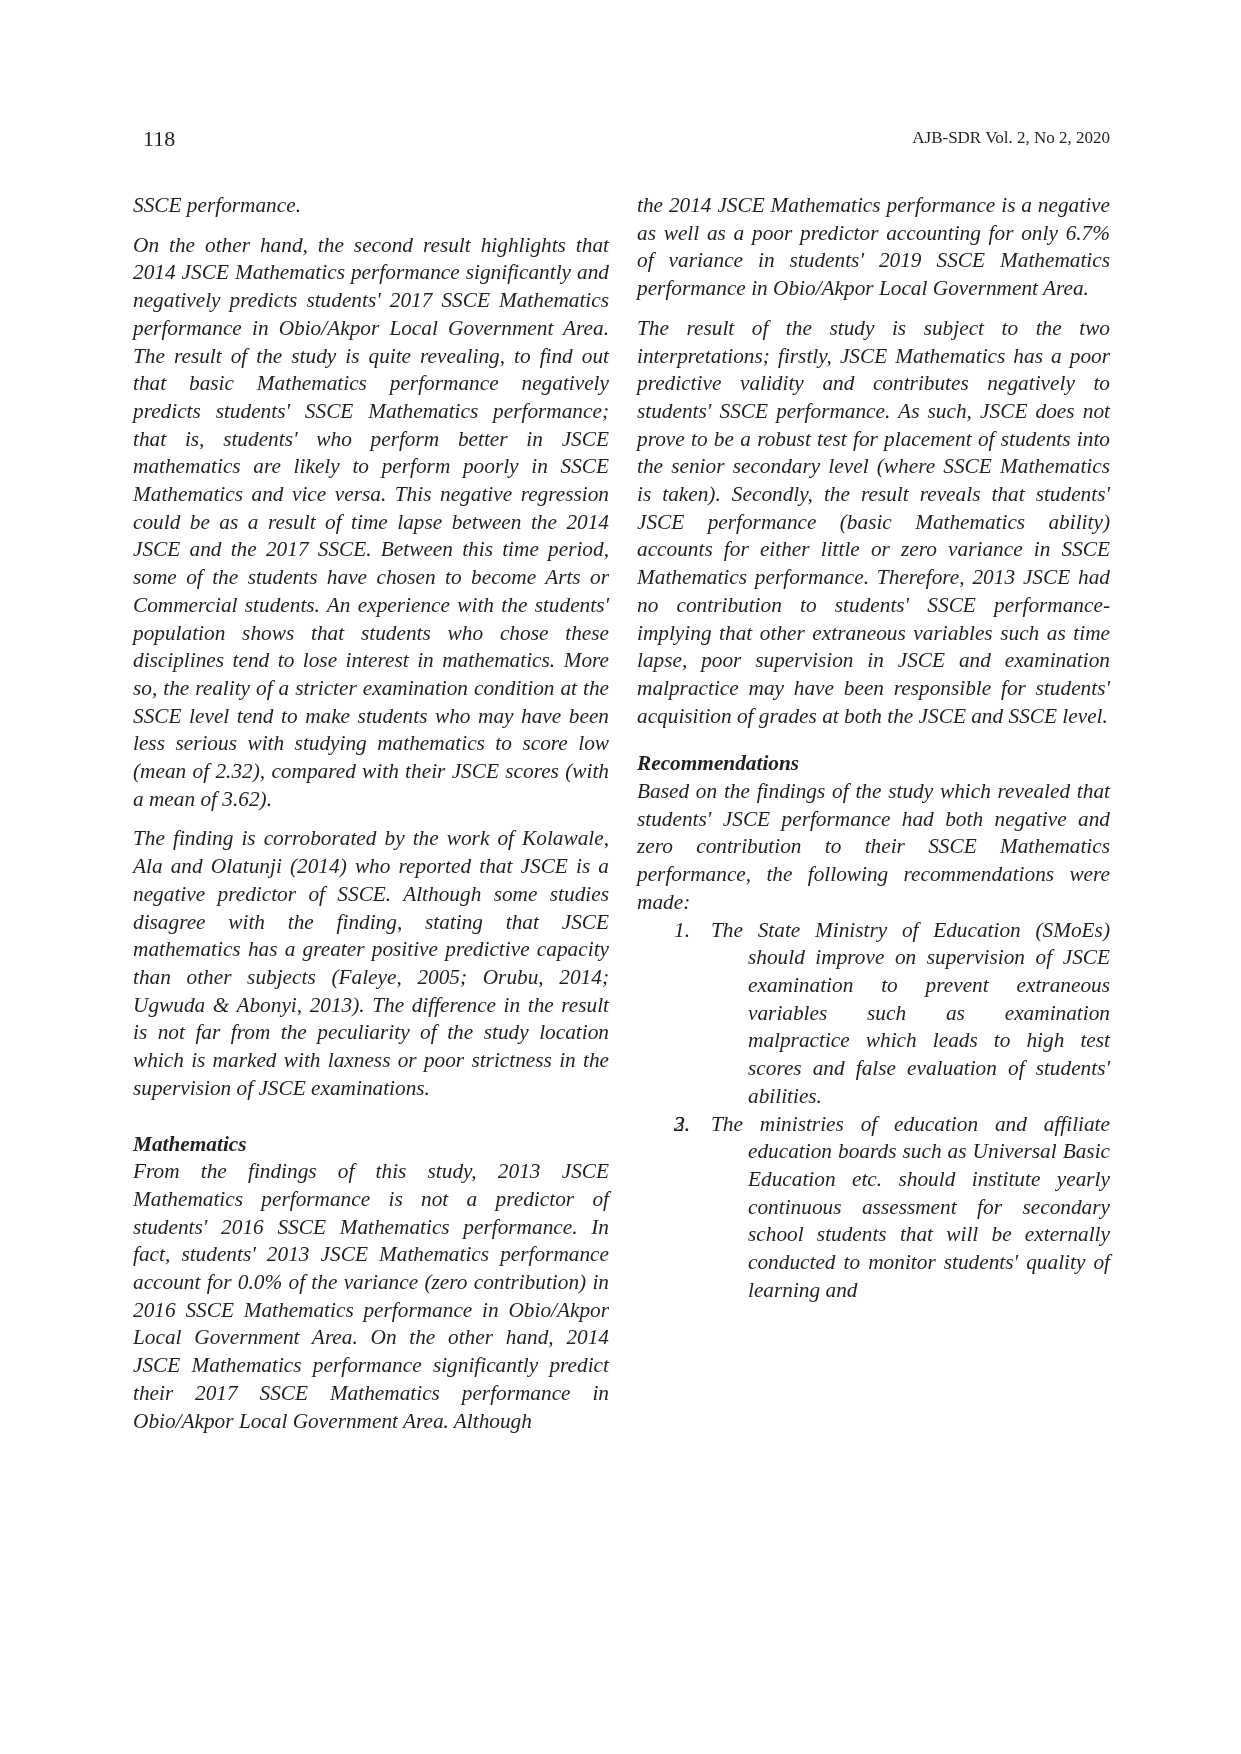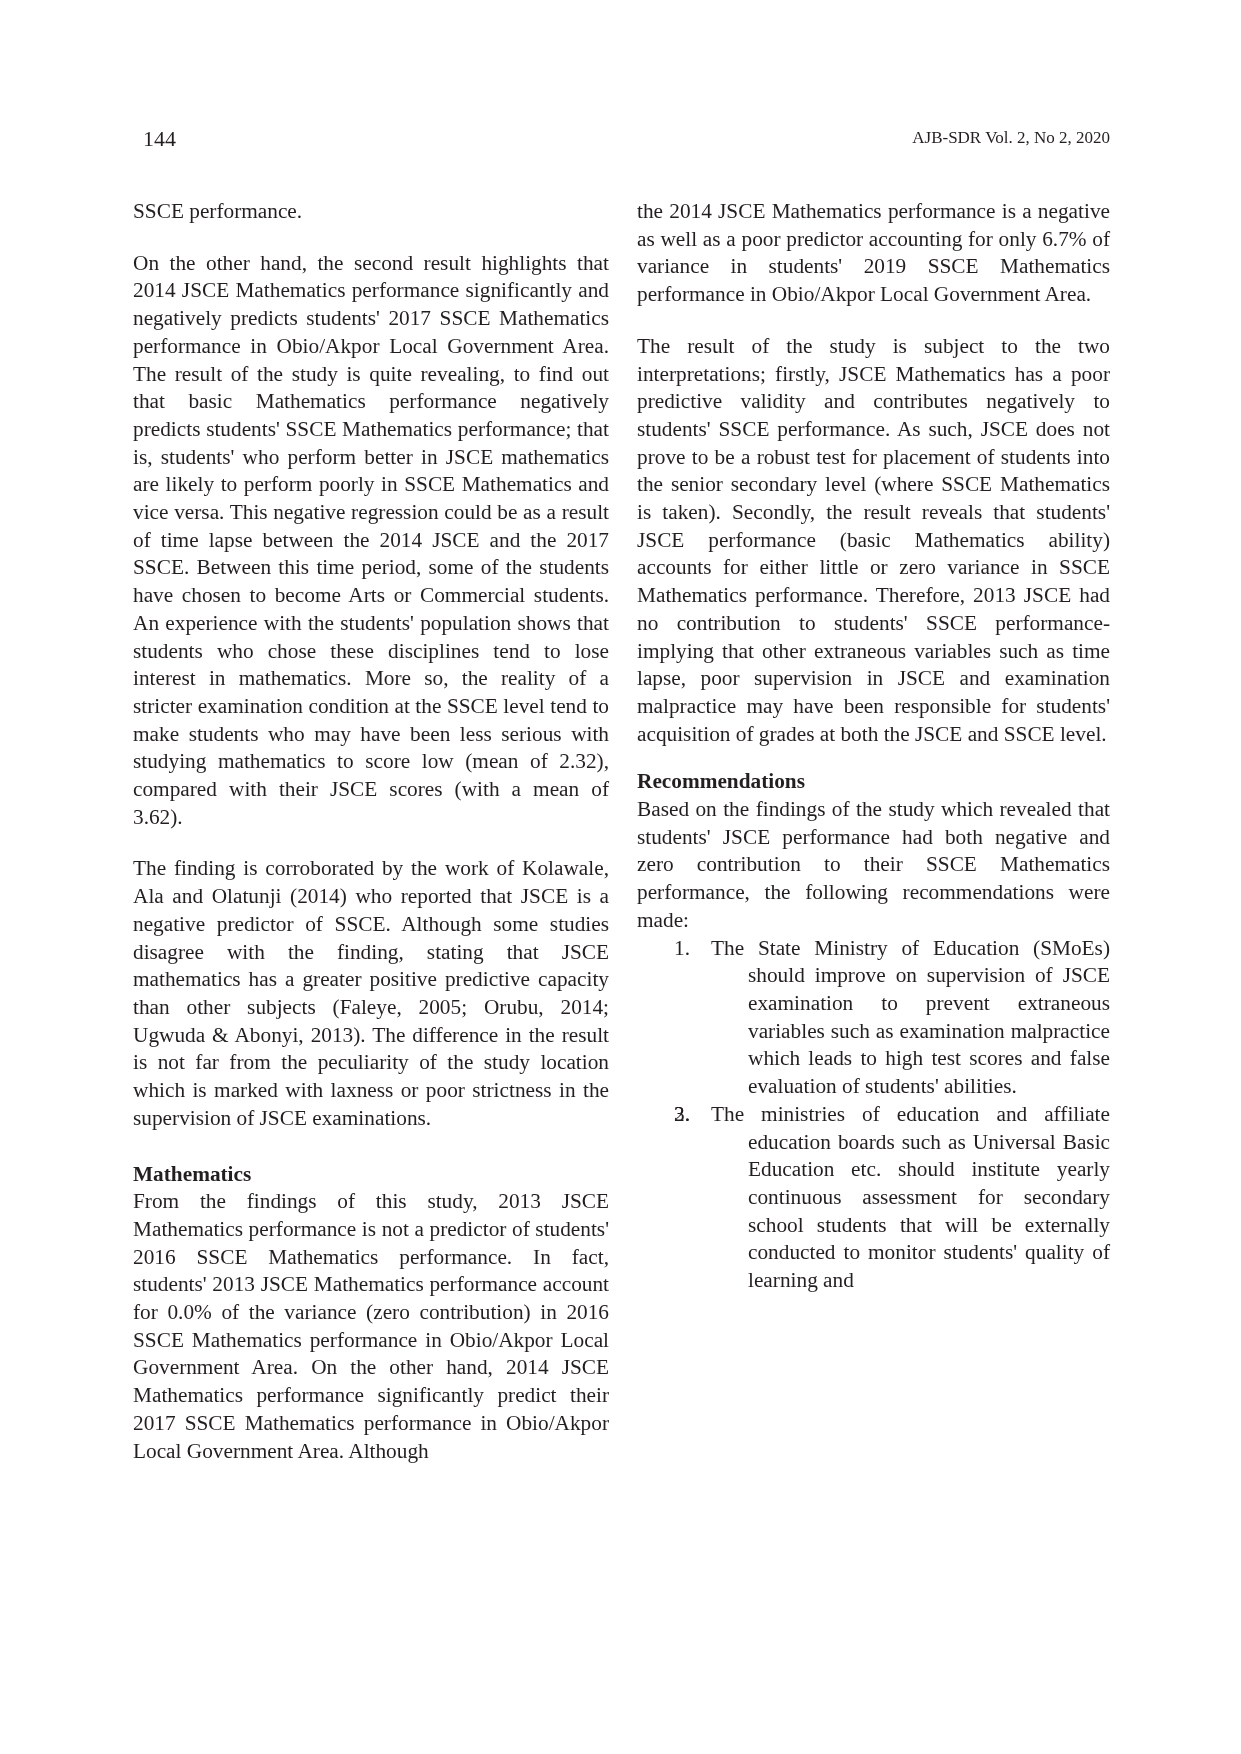--- a/index.html
+++ b/index.html
@@ -1,34 +1,34 @@
 <!DOCTYPE html>
 <html><head>
 <meta charset="utf-8">
 <style>
   html, body { margin: 0; padding: 0; background: #ffffff; }
   body { width: 1241px; height: 1754px; position: relative; overflow: hidden;
          font-family: "Liberation Serif", "DejaVu Serif", serif; color: #231f20; }
   .page-number { position: absolute; left: 143px; top: 126px; font-size: 22px; }
   .running-head { position: absolute; right: 131px; top: 128px; font-size: 17px; }
-  .column { position: absolute; top: 198px; width: 476px; font-size: 21.3px; line-height: 27.7px; }
+  .column { position: absolute; top: 192px; width: 476px; font-size: 21.3px; line-height: 27.7px; font-style: italic; }
   .col-left { left: 133px; }
   .col-right { left: 637px; width: 473px; }
   .column p { margin: 0; text-align: justify; text-align-last: left; }
-  .column p + p, .column p + .section { margin-top: 24px; }
+  .column p + p, .column p + .section { margin-top: 12px; }
   .section-heading { font-weight: bold; margin: 0; }
   .rec-list { margin: 0; padding: 0; list-style: none; }
   .rec-item { position: relative; padding-left: 111px; text-align: justify; text-indent: -37px; }
   .rec-item .num { display: inline-block; width: 37px; text-indent: 0; position: absolute; left: 37px; }
   .rec-item .txt { display: block; text-indent: -37px; padding-left: 0; }
 </style>
 </head>
 <body>
 
-<div class="page-number">144</div>
+<div class="page-number">118</div>
 <div class="running-head">AJB-SDR Vol. 2, No 2, 2020</div>
 
 <div class="column col-left">
   <p>SSCE performance.</p>
   <p>On the other hand, the second result highlights that 2014 JSCE Mathematics performance significantly and negatively predicts students' 2017 SSCE Mathematics performance in Obio/Akpor Local Government Area. The result of the study is quite revealing, to find out that basic Mathematics performance negatively predicts students' SSCE Mathematics performance; that is, students' who perform better in JSCE mathematics are likely to perform poorly in SSCE Mathematics and vice versa. This negative regression could be as a result of time lapse between the 2014 JSCE and the 2017 SSCE. Between this time period, some of the students have chosen to become Arts or Commercial students. An experience with the students' population shows that students who chose these disciplines tend to lose interest in mathematics. More so, the reality of a stricter examination condition at the SSCE level tend to make students who may have been less serious with studying mathematics to score low (mean of 2.32), compared with their JSCE scores (with a mean of 3.62).</p>
   <p>The finding is corroborated by the work of Kolawale, Ala and Olatunji (2014) who reported that JSCE is a negative predictor of SSCE. Although some studies disagree with the finding, stating that JSCE mathematics has a greater positive predictive capacity than other subjects (Faleye, 2005; Orubu, 2014; Ugwuda &amp; Abonyi, 2013). The difference in the result is not far from the peculiarity of the study location which is marked with laxness or poor strictness in the supervision of JSCE examinations.</p>
   <div class="section" style="margin-top:28px;">
     <h2 class="section-heading" style="font-size:21.3px;">Mathematics</h2>
     <p>From the findings of this study, 2013 JSCE Mathematics performance is not a predictor of students' 2016 SSCE Mathematics performance. In fact, students' 2013 JSCE Mathematics performance account for 0.0% of the variance (zero contribution) in 2016 SSCE Mathematics performance in Obio/Akpor Local Government Area. On the other hand, 2014 JSCE Mathematics performance significantly predict their 2017 SSCE Mathematics performance in Obio/Akpor Local Government Area. Although</p>
   </div>

